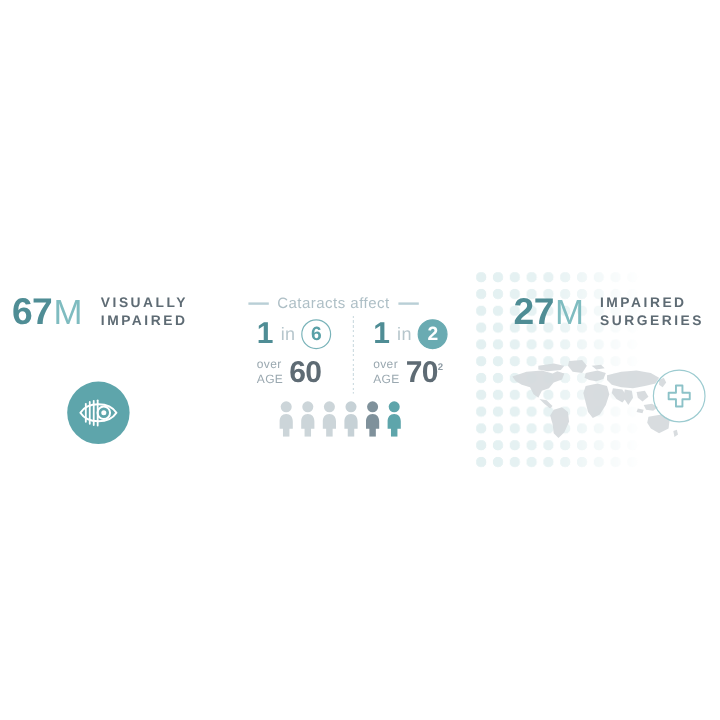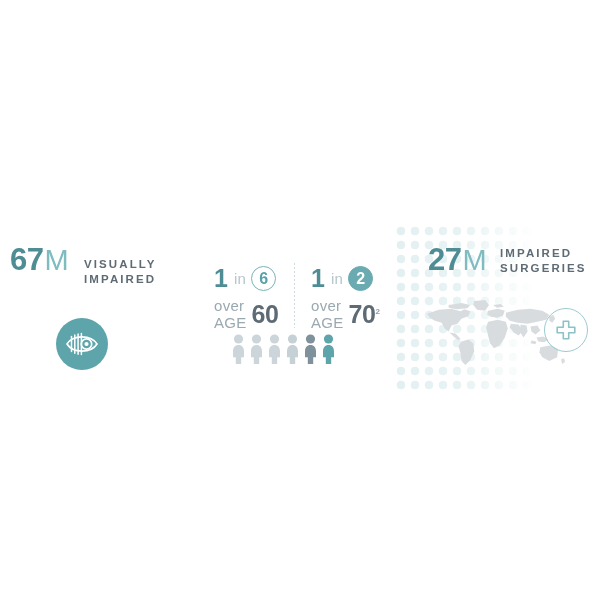--- a/index.html
+++ b/index.html
@@ -65,21 +65,21 @@
 
   .stat-label {
     position: absolute;
     font-size: 11.5px;
     font-weight: bold;
     letter-spacing: 2.1px;
     line-height: 1.28;
     color: #5e6b74;
     white-space: nowrap;
   }
-  .left-label { left: 84px; top: 16px; margin-top: 11px; }
+  .left-label { left: 84px; top: 16px; }
 
   .rule-text {
     position: absolute;
     display: flex;
     align-items: center;
     white-space: nowrap;
     color: #aebfc6;
     font-size: 12.5px;
     letter-spacing: 0.4px;
     font-weight: 400;
@@ -189,21 +189,21 @@
   }
 
   .age-line {
     position: absolute;
     top: 32px;
     display: flex;
     align-items: center;
     white-space: nowrap;
   }
   .age-small {
-    font-size: 15px;
+    font-size: 10px;
     line-height: 1.12;
     color: #9aa8b0;
     letter-spacing: 0.3px;
     text-align: left;
     margin-right: 5px;
     font-weight: 400;
   }
   .age-big {
     font-size: 25px;
     font-weight: bold;
@@ -298,20 +298,25 @@
           <path d="M6.5 5.5 L6.5 20.5" stroke="#ffffff" stroke-width="1.5" stroke-linecap="round"></path>
           <path d="M9.8 3.9 L9.8 22.2" stroke="#ffffff" stroke-width="1.5" stroke-linecap="round"></path>
           <path d="M13.1 3.0 L13.1 23.2" stroke="#ffffff" stroke-width="1.5" stroke-linecap="round"></path>
           <path d="M16.4 2.6 L16.4 23.6" stroke="#ffffff" stroke-width="1.5" stroke-linecap="round"></path>
         </svg>
       </div>
     </div>
 
     <div class="panel-mid">
 
+      <div class="rule-text mid-rule">
+        <span class="dash left"></span>
+        <span>Cataracts affect</span>
+        <span class="dash right"></span>
+      </div>
 
       <div class="divider"></div>
 
       <div class="ratio-wrap">
 
         <div class="ratio-col ratio-a">
           <div class="ratio-line">
             <span class="one">1</span>
             <span class="in">in</span>
             <span class="badge outline">6</span>

